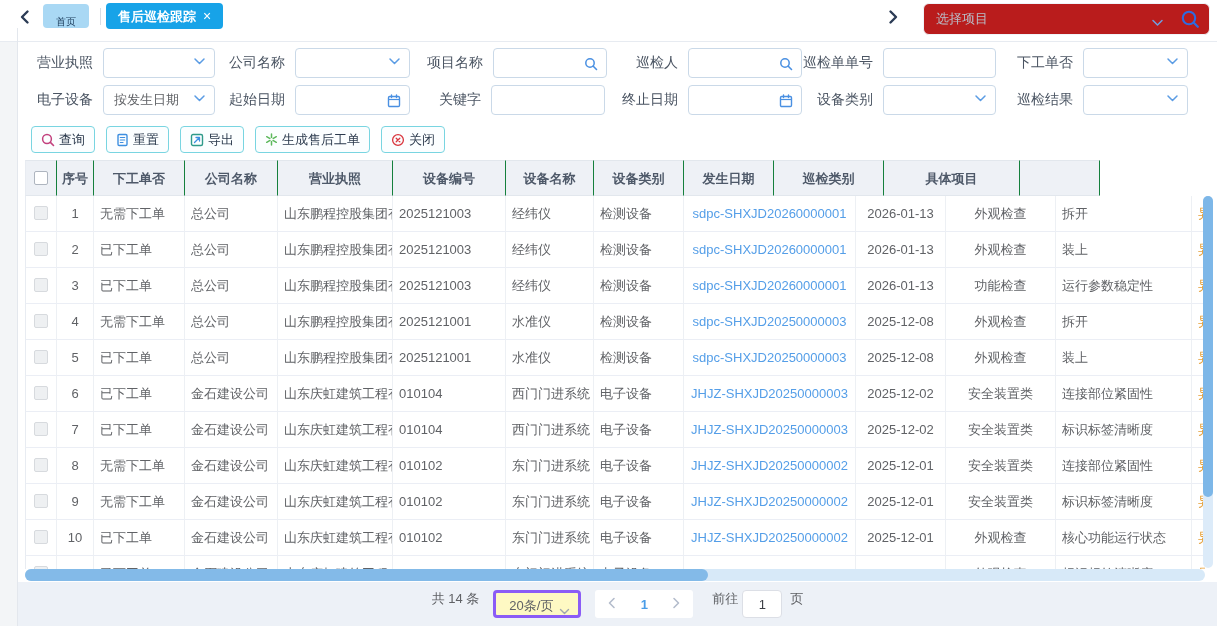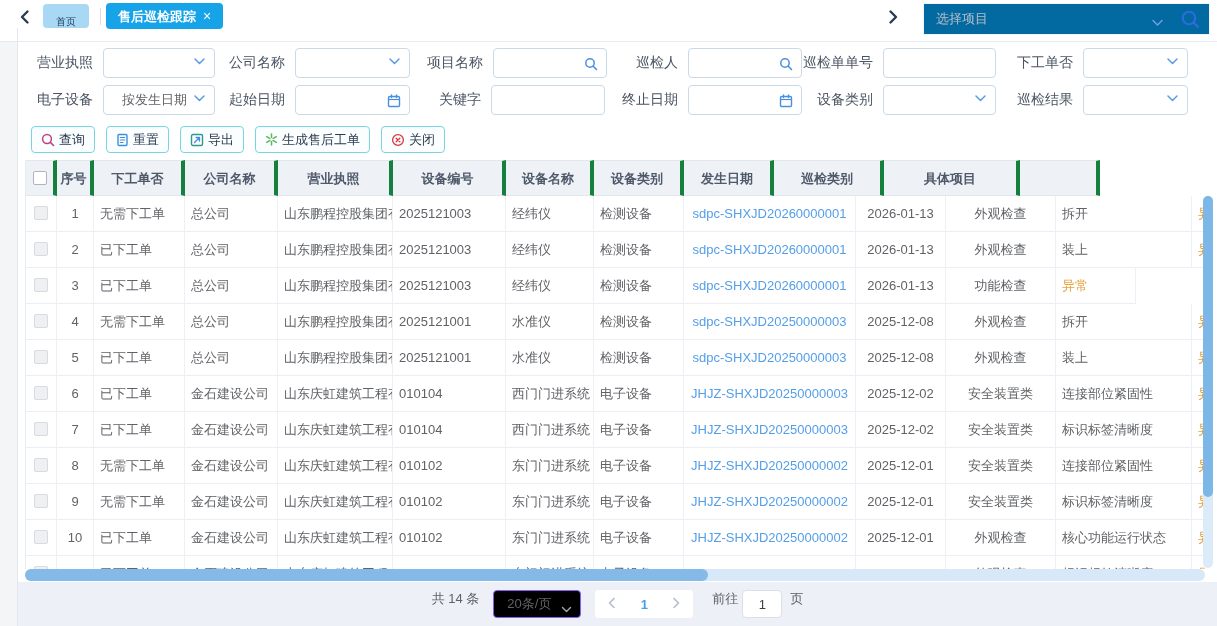--- a/index.html
+++ b/index.html
@@ -7,62 +7,62 @@
 body { font-family:"Liberation Sans","DejaVu Sans",sans-serif; background:#fff; position:relative; }
 .leftstrip { position:absolute; left:0; top:42px; width:17px; bottom:0; background:#f3f5f7; }
 .leftline { position:absolute; left:17px; top:28px; width:1px; bottom:0; background:#e3e7ed; }
 .tabbar { position:absolute; left:0; top:0; width:100%; height:42px; background:#fff; border-bottom:1px solid #e7ebf1; }
 .chev { position:absolute; top:9px; }
 .chev svg { display:block; }
 .tab-home { position:absolute; left:43px; top:4px; height:24px; line-height:24px; padding:6px 13px; background:#a9d8f4; border-radius:4px; font-size:10px; color:#1d3d5c; }
 .tabdivider { position:absolute; left:100px; top:8px; width:1px; height:17px; background:#d8dde5; }
 .tab-active { position:absolute; left:106px; top:3px; height:26px; line-height:26px; padding:0 12px; background:#17a3e8; border-radius:4px; font-size:13px; color:#fff; font-weight:bold; }
 .tab-active .x { margin-left:7px; font-size:14px; font-weight:normal; }
-.projbox { position:absolute; left:923px; top:3px; width:287px; height:32px; background:#0369a1; border:1px solid #f0f4f8; border-radius:0; }
+.projbox { position:absolute; left:923px; top:3px; width:287px; height:32px; background:#b91c1c; border:1px solid #f0f4f8; border-radius:6px; }
 .projbox .ph { position:absolute; left:12px; top:0; line-height:30px; font-size:13px; color:#b9bfc9; }
 .projbox .pchev { position:absolute; left:227px; top:10px; }
 .projbox .psearch { position:absolute; left:255px; top:4px; }
 
 .frow { position:absolute; left:23px; display:flex; }
 #frow1 { top:48px; } #frow2 { top:85px; }
 .fgroup { display:flex; align-items:center; }
 .flabel { font-size:14px; color:#4a5462; text-align:right; padding-right:10px; white-space:nowrap; }
 .g1 .flabel{width:80px;} .g2 .flabel{width:80px;} .g3 .flabel{width:83px;} .g4 .flabel{width:81px;} .g5 .flabel{width:81px;} .g6 .flabel{width:87px;}
 .ffield { position:relative; height:30px; background:#fff; border:1px solid #cad9e8; border-radius:4px; }
 .g1 .ffield{width:112px;} .g2 .ffield{width:115px;} .g3 .ffield{width:114px;} .g4 .ffield{width:114px;} .g5 .ffield{width:113px;} .g6 .ffield{width:105px;}
-.ffield .val { position:absolute; left:10px; top:0; line-height:28px; font-size:13px; color:#606266; white-space:nowrap;margin-left:8px; }
+.ffield .val { position:absolute; left:10px; top:0; line-height:28px; font-size:13px; color:#606266; white-space:nowrap; }
 .ffield .ficon { position:absolute; right:8px; top:8px; }
 .ffield .ficon svg { display:block; }
 
 .btnrow { position:absolute; left:31px; top:126px; display:flex; gap:11px; }
 .btn { height:27px; display:flex; align-items:center; padding:0 9px; border:1px solid #79d5e1; border-radius:4px; background:#fbfeff; font-size:13px; color:#2b3a4d; }
 .btn svg { margin-right:4px; }
 
 .tablewrap { position:absolute; left:25px; top:160px; width:1180px; height:409px; overflow:hidden; background:#fff; }
 .trow { display:flex; width:1280px; }
 .cell { height:36px; line-height:35px; font-size:13px; color:#606266; border-right:1px solid #edf0f4; border-bottom:1px solid #ebeef5; overflow:hidden; white-space:nowrap; flex-shrink:0; }
-.trow.head .cell { background:#eef1f6; color:#4e5969; font-weight:bold; font-size:13px; border-right:4px solid #15803d; border-bottom:1px solid #e2e7ed; border-top:1px solid #e2e7ed; text-align:center; }
+.trow.head .cell { background:#eef1f6; color:#4e5969; font-weight:bold; font-size:13px; border-right:1px solid #15803d; border-bottom:1px solid #e2e7ed; border-top:1px solid #e2e7ed; text-align:center; }
 .cell.al { padding:0 6px; text-align:left; }
 .cell.ac { text-align:center; }
 .cell.link { color:#549ee8; }
 .cell.result { color:#e6a23c; padding:0 6px; }
 .cbox { width:14px; height:14px; border-radius:2px; margin:10px auto 0; }
 .trow.head .cbox { background:#fff; border:1px solid #aeb5bf; }
 .trow.body .cbox { background:#eef0f2; border:1px solid #d7dade; }
 .firstcell { border-left:1px solid #e8ecf2; }
 
 .vtrack { position:absolute; left:1203px; top:196px; width:10px; height:372px; background:#dcebf9; border-radius:5px; }
 .vthumb { position:absolute; left:0; top:0; width:10px; height:301px; background:#7db7e8; border-radius:5px; }
 .htrack { position:absolute; left:25px; top:569px; width:1180px; height:12px; background:#d7e9f8; border-radius:6px; }
 .hthumb { position:absolute; left:0; top:0; width:683px; height:12px; background:#83bae8; border-radius:6px; }
 
 .footer { position:absolute; left:18px; right:0; top:582px; height:44px; background:#edf1f7; }
 .pagi { position:absolute; left:0; right:0; top:8px; display:flex; justify-content:center; align-items:flex-start; }
 .pagi .total { font-size:13px; color:#606266; margin-right:14px; }
-.psize { position:relative; width:88px; height:28px; background:#000000; border:1px solid #8b5cf6; border-radius:4px; margin-right:14px; }
+.psize { position:relative; width:88px; height:28px; background:#fef9c3; border:3px solid #8b5cf6; border-radius:4px; margin-right:14px; }
 .psize .pv { position:absolute; left:13px; top:0; line-height:26px; font-size:13px; color:#606266; }
 .psize .pc { position:absolute; right:8px; top:9px; }
 .pager { width:98px; height:28px; background:#fff; border-radius:3px; display:flex; align-items:center; justify-content:space-around; margin-right:19px; }
 .pager .cur { font-size:13px; color:#4a9de8; font-weight:bold; }
 .goto { font-size:13px; color:#606266; }
 .ginput { width:40px; height:28px; border:1px solid #dcdfe6; border-radius:4px; background:#fff; text-align:center; font-size:13px; color:#3c3f45; margin:0 8px 0 4px; font-family:inherit; }
 </style>
 </head>
 <body>
 
@@ -338,20 +338,21 @@
       <div class="cell ac" style="width: 37px;">3</div>
       <div class="cell al" style="width: 91px;">已下工单</div>
       <div class="cell al" style="width: 93px;">总公司</div>
       <div class="cell al" style="width: 115px;">山东鹏程控股集团有限公司</div>
       <div class="cell al" style="width: 113px;">2025121003</div>
       <div class="cell al" style="width: 88px;">经纬仪</div>
       <div class="cell al" style="width: 90px;">检测设备</div>
       <div class="cell ac link" style="width: 172px;">sdpc-SHXJD20260000001</div>
       <div class="cell ac" style="width: 90px;">2026-01-13</div>
       <div class="cell ac" style="width: 110px;">功能检查</div>
+      <div class="cell al" style="width: 136px;">运行参数稳定性</div>
       <div class="cell result" style="width: 80px;">异常</div>
     </div>
     <div class="trow body">
       <div class="cell firstcell" style="width: 32px;">
         <div class="cbox"></div>
       </div>
       <div class="cell ac" style="width: 37px;">4</div>
       <div class="cell al" style="width: 91px;">无需下工单</div>
       <div class="cell al" style="width: 93px;">总公司</div>
       <div class="cell al" style="width: 115px;">山东鹏程控股集团有限公司</div>

